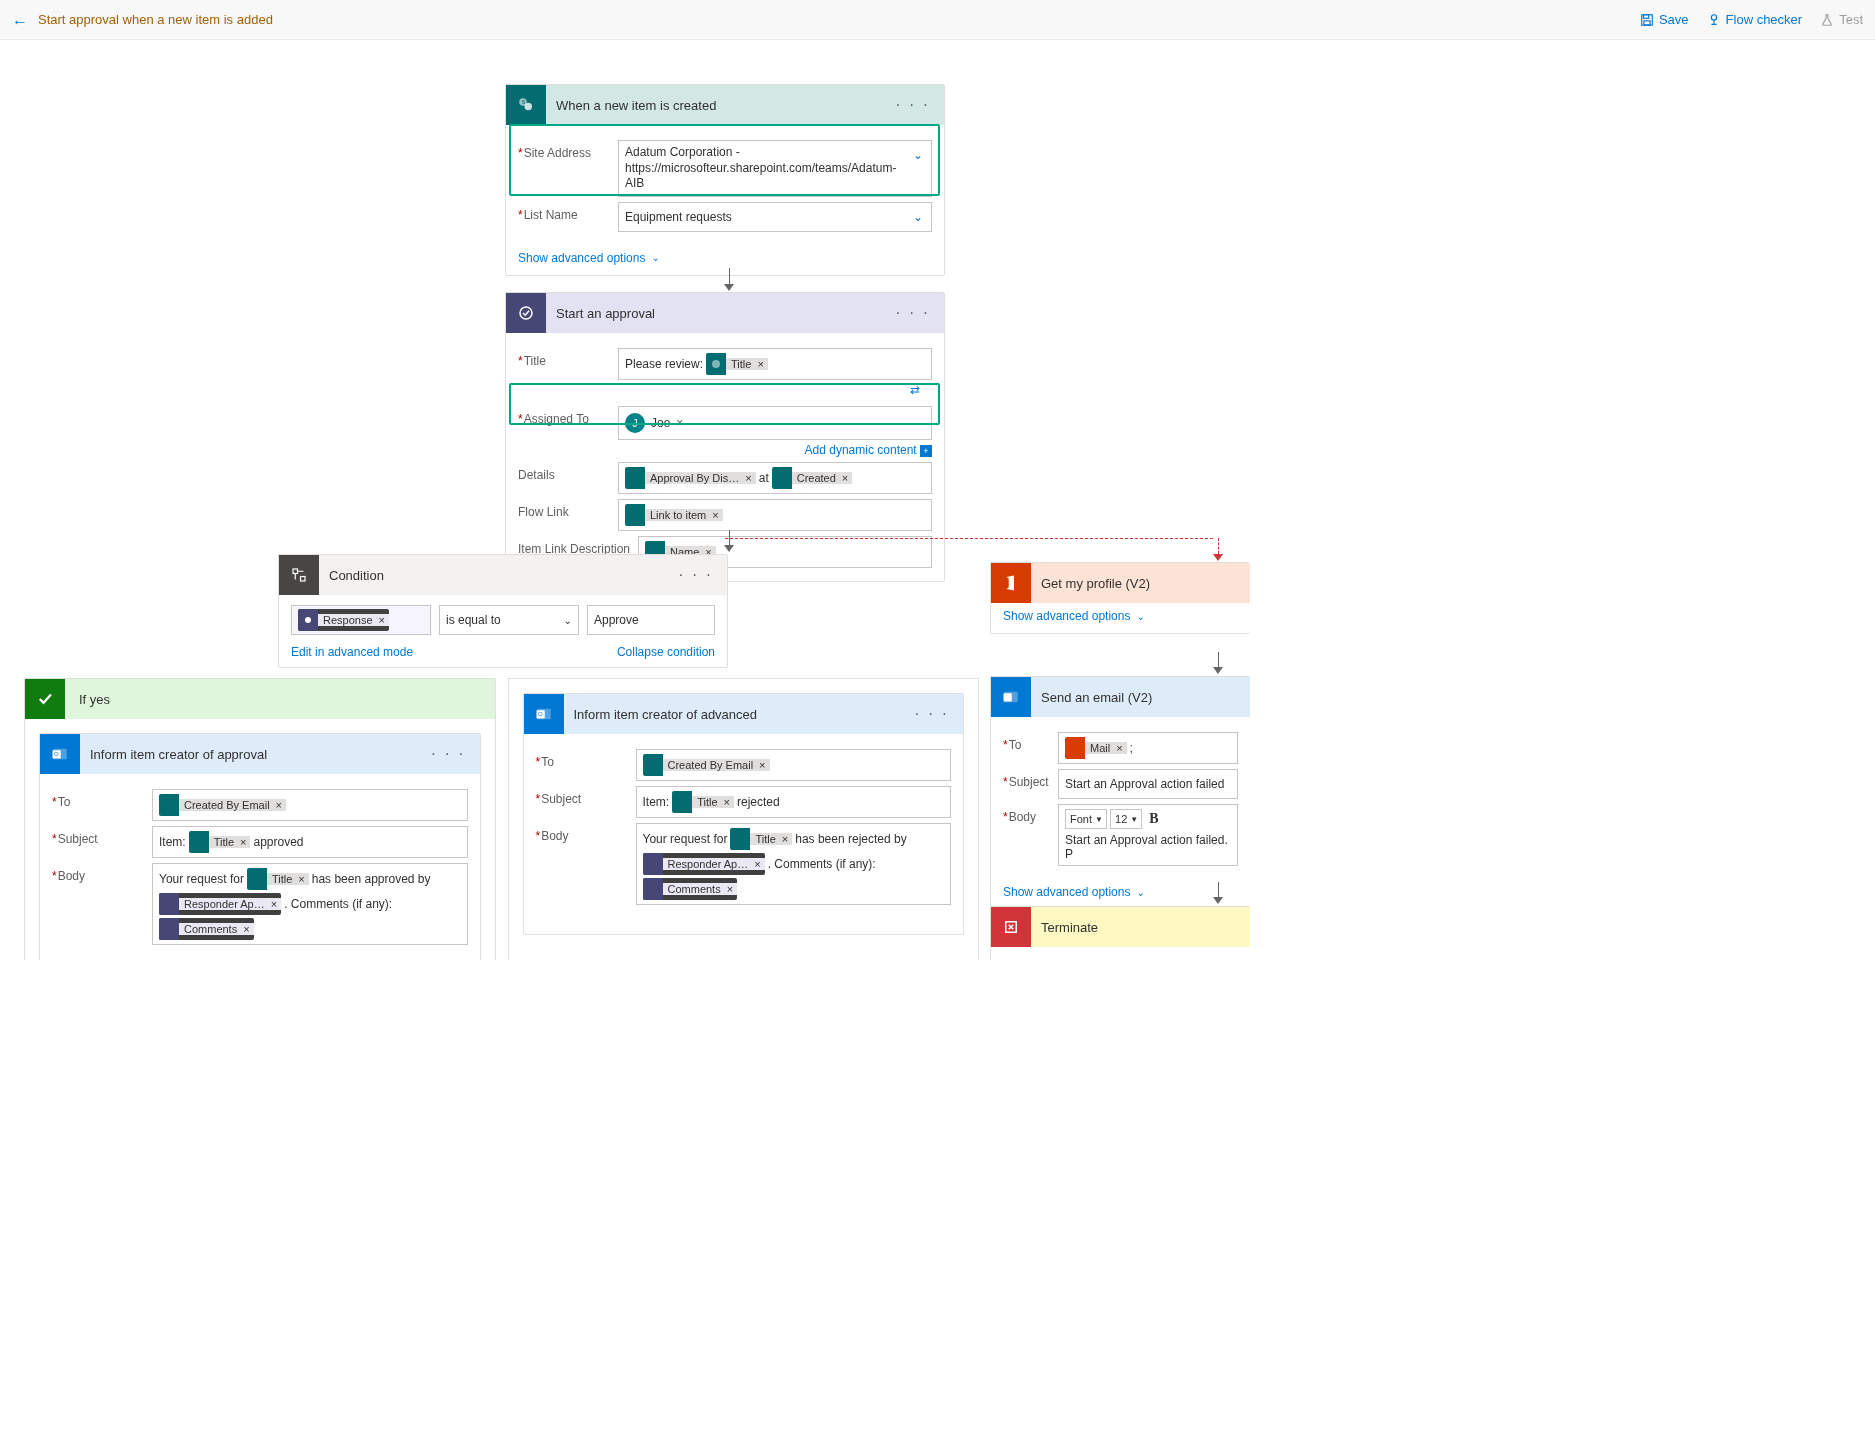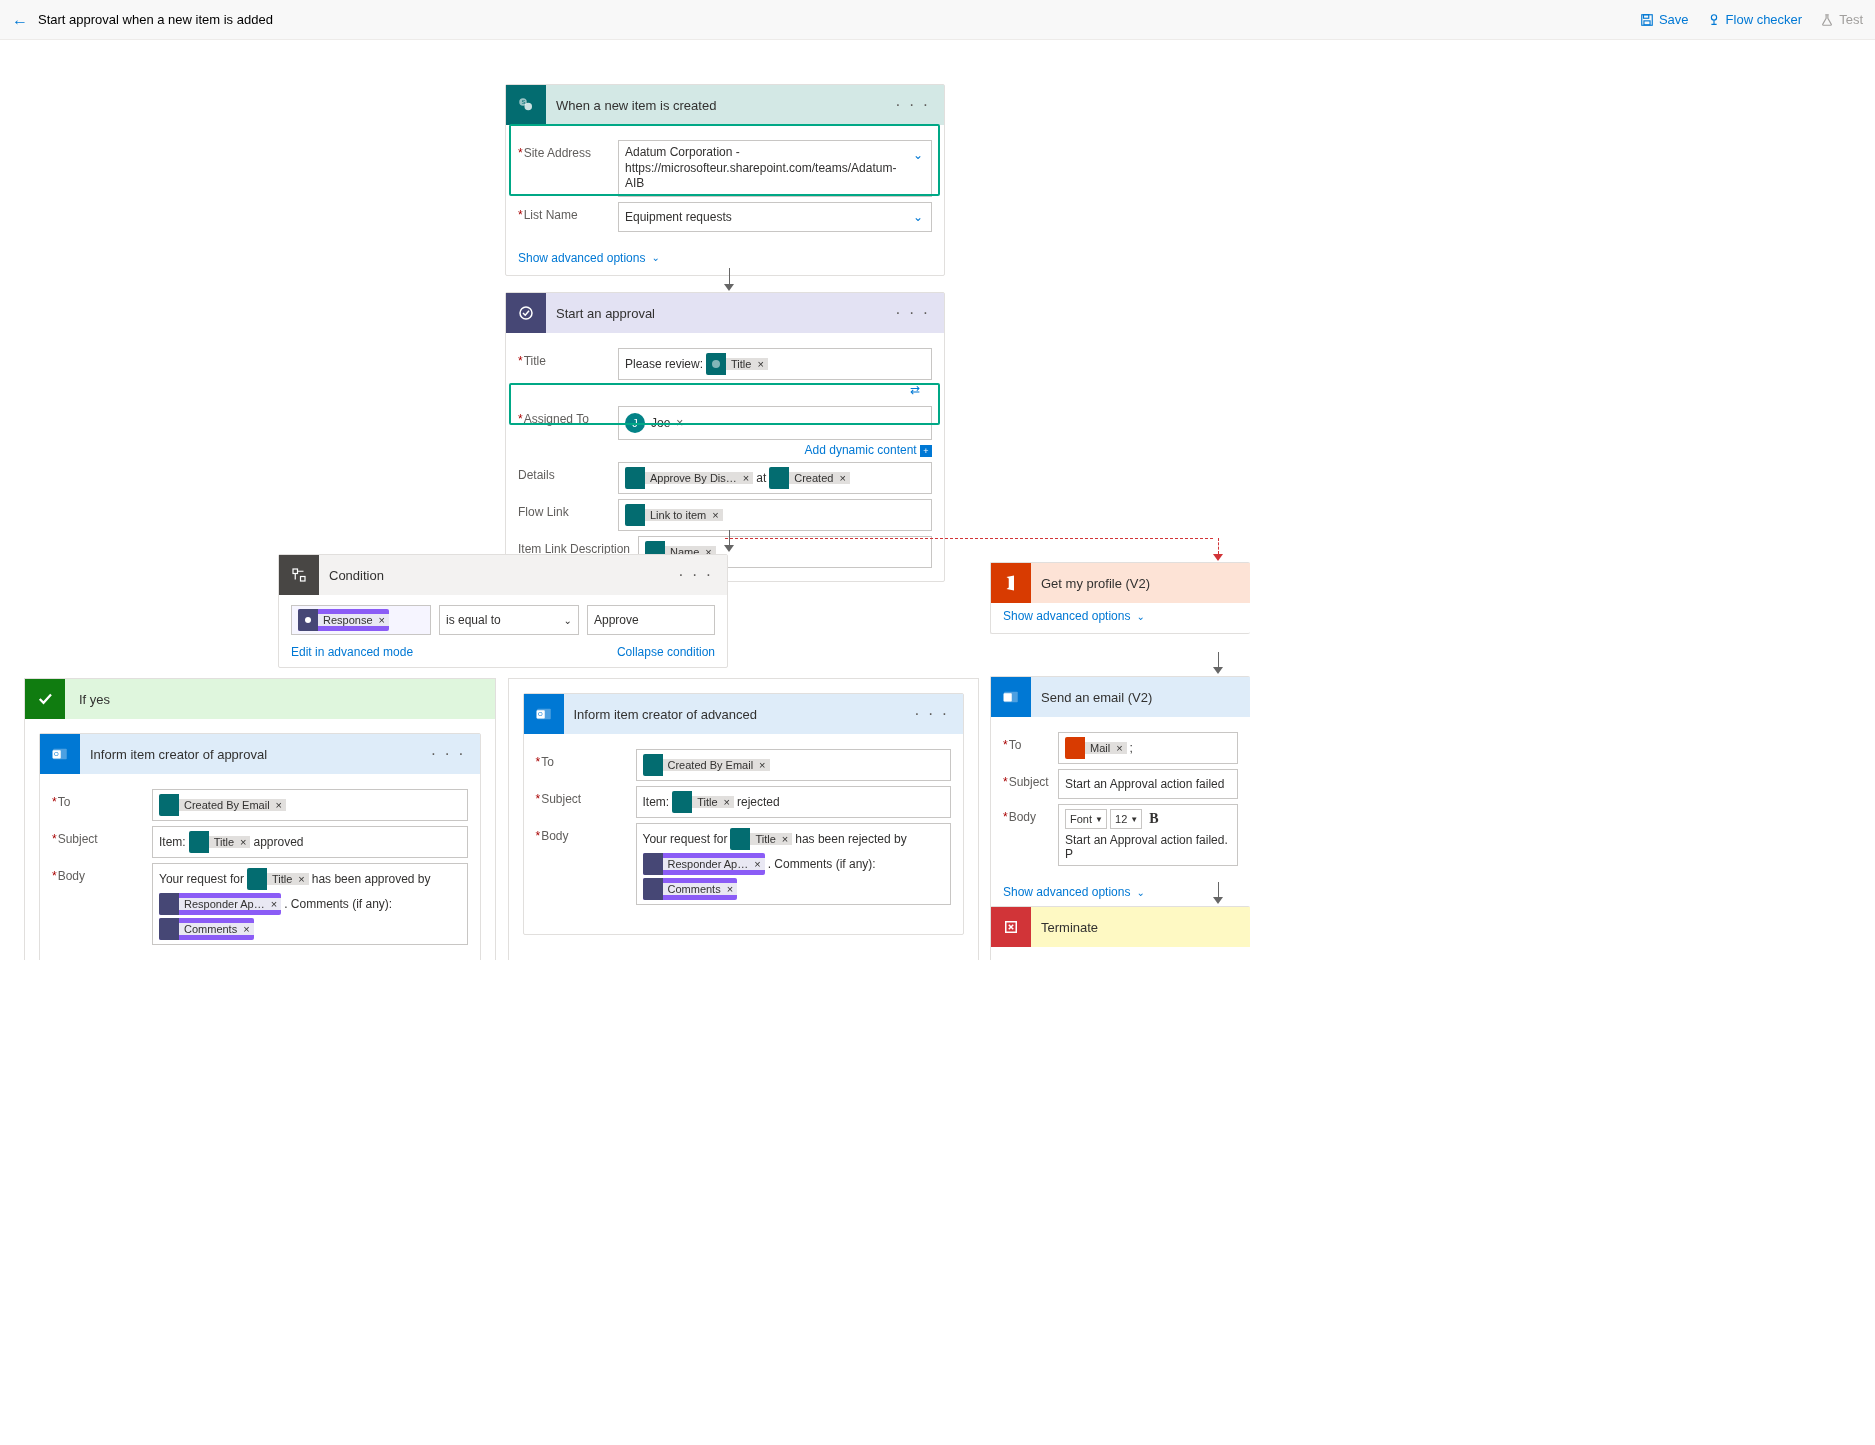--- a/index.html
+++ b/index.html
@@ -1,21 +1,21 @@
 <!DOCTYPE html>
 <html><head>
 <meta charset="utf-8">
 <style>
 * { box-sizing: border-box; margin: 0; padding: 0; }
 body { font-family: "Segoe UI", Arial, sans-serif; font-size: 13px; color: #323130; background: #fff; }
 
 
 .topbar { display: flex; align-items: center; height: 40px; border-bottom: 1px solid #edebe9; padding: 0 12px; background:#f8f8f8;}
 .topbar .back { color:#0078d4; font-size:16px; margin-right:10px; cursor:pointer;}
-.topbar .title { flex:0 0 auto; color:#000000;}
+.topbar .title { flex:0 0 auto; color:#a16207;}
 .topbar .spacer{flex:1;}
 .topbar .act{ display:flex; align-items:center; color:#0078d4; margin-left:18px; cursor:pointer; font-size:13px;}
 .topbar .act.disabled{color:#a19f9d;}
 .topbar .act .ic{margin-right:5px; width:14px; height:14px; display:inline-flex;}
 
 .canvas{ position:relative; width:100%; height:920px; overflow:hidden; background:#fff;}
 
 
 .card{ border:1px solid #e1dfdd; background:#fff; border-radius:2px;}
 .card .hdr{ display:flex; align-items:center; height:40px; padding-right:10px;}
@@ -35,21 +35,21 @@
 .plainlink{color:#0078d4; font-size:12px; cursor:pointer;}
 
 
 .tok{ display:inline-flex; align-items:center; border-radius:2px; height:22px; font-size:11px; overflow:hidden;}
 .tok .ti{ width:20px; height:22px; display:flex; align-items:center; justify-content:center; color:#fff;}
 .tok .tl{ padding:0 4px 0 5px; background:#e1dfdd;}
 .tok .tx{ padding:0 4px 0 2px; cursor:pointer; background:#e1dfdd;}
 .tok.sp .ti{ background:#036c70;}
 .tok.ap .ti{ background:#464775;}
 .tok.o365 .ti{ background:#d83b01;}
-.tok.purp{ background:#8b5cf6;}
+.tok.purp{ background:#404040;}
 .tok.purp .tl,.tok.purp .tx{background:#e9e8f3;}
 .persona{ display:inline-flex; align-items:center; height:24px; font-size:12px;}
 .persona .av{ width:20px; height:20px; border-radius:50%; background:#038387; color:#fff; display:flex; align-items:center; justify-content:center; font-size:11px; margin-right:6px;}
 .persona .px{margin-left:6px; color:#605e5c; cursor:pointer;}
 
 
 .hl{ border:2px solid #00a886; border-radius:2px; position:absolute; pointer-events:none;}
 
 
 .arrow{ position:absolute; display:flex; flex-direction:column; align-items:center;}
@@ -210,21 +210,21 @@
           </div>
           <div style="text-align:right; padding-top:3px;"><span class="plainlink"><span>Add dynamic content</span> <span style="display:inline-block;width:12px;height:12px;background:#0078d4;color:#fff;font-size:9px;text-align:center;line-height:12px;vertical-align:middle;">+</span></span></div>
         </div>
       </div>
       <div class="row">
         <div class="lbl">Details</div>
         <div class="field">
             <div class="inputlike">
           <span class="tok sp">
                 <span class="ti"></span>
-                <span class="tl">Approve By Dis…</span>
+                <span class="tl">Approval By Dis…</span>
                 <span class="tx">×</span>
               </span>
           <span>at</span>
           <span class="tok sp">
                 <span class="ti"></span>
                 <span class="tl">Created</span>
                 <span class="tx">×</span>
               </span>
         </div>
           </div>

